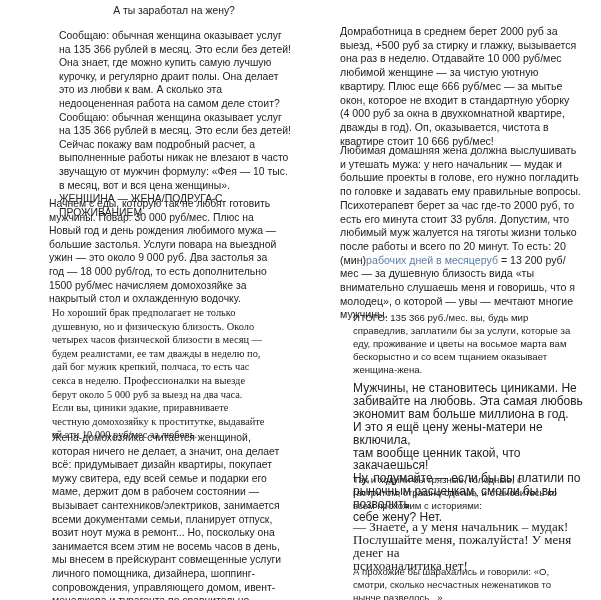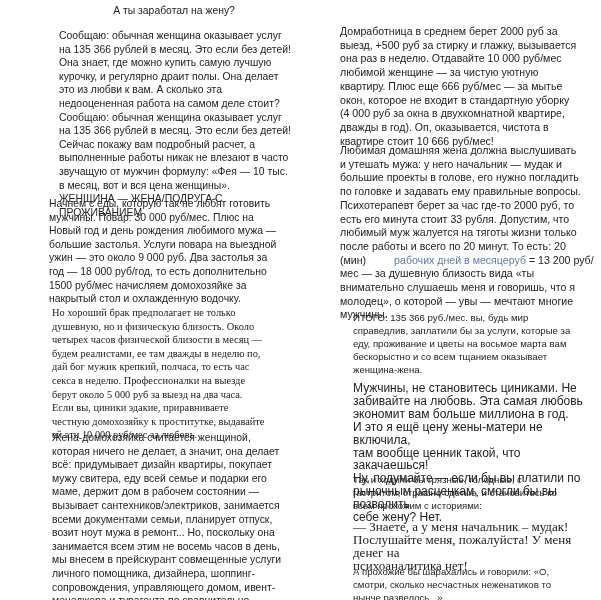--- a/index.html
+++ b/index.html
@@ -14,21 +14,21 @@
   .left .p4 { position: absolute; top: 306px; left: 3px; width: 250px; font-family: Liberation Serif, serif; }
   .left .p5 { position: absolute; top: 431px; left: 3px; width: 250px; }
   .right { left: 340px; width: 260px; font-size: 10.6px; line-height: 13.7px; }
   .right .p1 { position: absolute; top: 9px; left: 0; width: 260px; margin-top: 16px; }
   .right .p2 { position: absolute; top: 144px; left: 0; width: 260px; }
   .right .p3 { position: absolute; top: 312px; left: 13px; width: 245px; font-size: 9.6px; line-height: 12.9px; }
   .right .p4 { position: absolute; top: 382px; left: 13px; width: 245px; font-size: 12px; line-height: 12.9px; }
   .right .p5 { position: absolute; top: 474px; left: 13px; width: 245px; font-size: 9.6px; line-height: 12.9px; }
   .right .p6 { position: absolute; top: 521px; left: 13px; width: 245px; font-size: 13px; line-height: 12.9px; font-family: Liberation Serif, serif; }
   .right .p7 { position: absolute; top: 566px; left: 13px; width: 245px; font-size: 9.6px; line-height: 12.9px; }
-  .link { color: #5b7fa6; padding-left: 28px; }
+  .link { color: #5b7fa6; }
 </style>
 </head>
 <body>
 
 <div class="col left">
   <p class="p p1">А ты заработал на жену?</p>
   <p class="p p2">Сообщаю: обычная женщина оказывает услуг
 на 135 366 рублей в месяц. Это если без детей!
 Она знает, где можно купить самую лучшую
 курочку, и регулярно драит полы. Она делает

